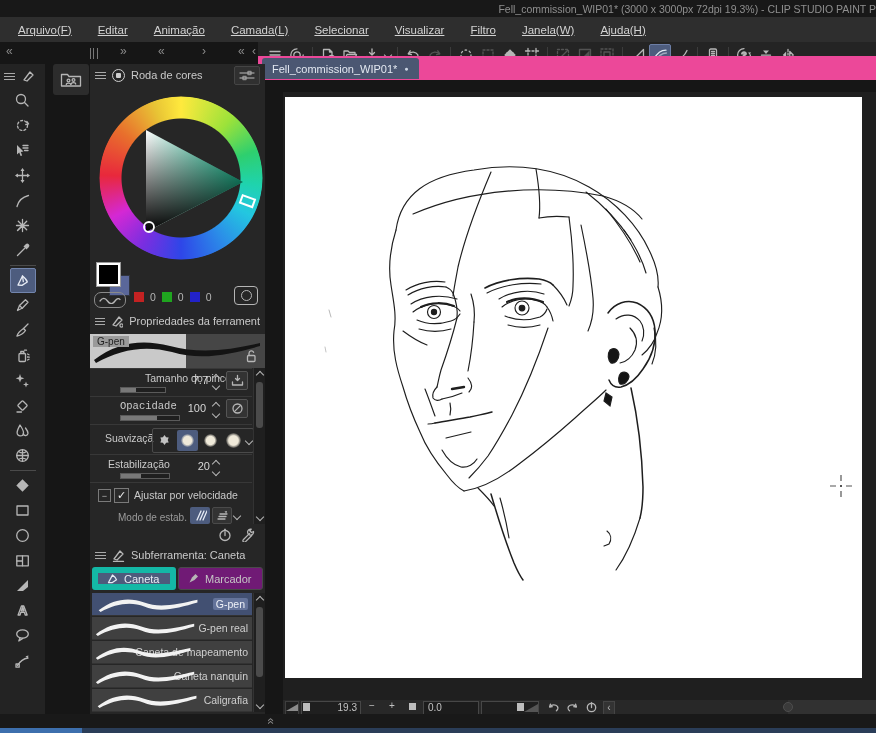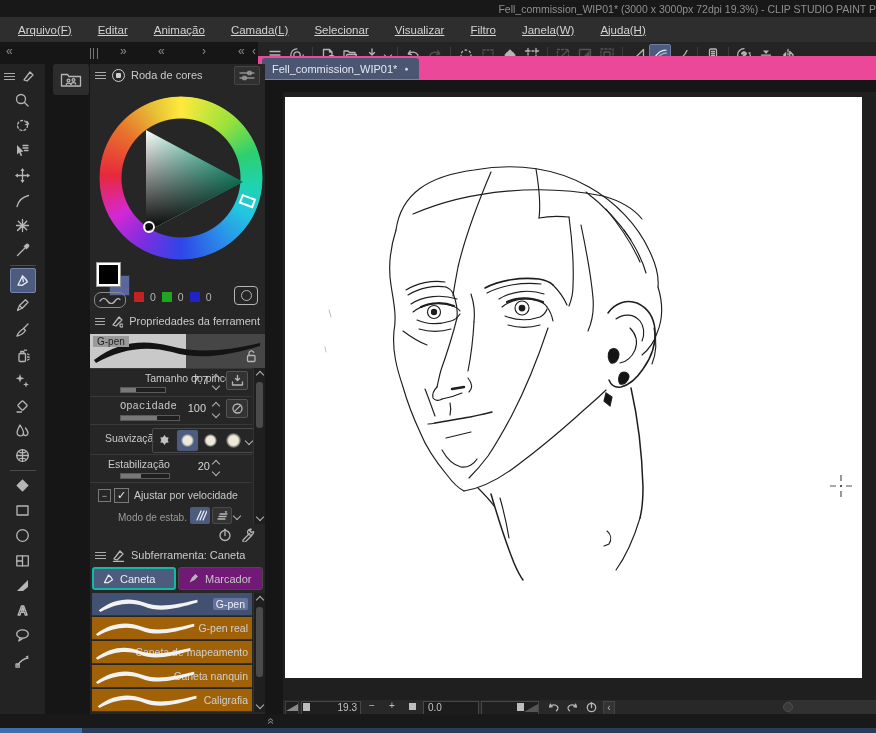--- a/index.html
+++ b/index.html
@@ -72,23 +72,23 @@
   .aabtn{width:21px;height:21px;border-radius:2px;display:flex;align-items:center;justify-content:center;flex:none;}
   .aabtn.sel{background:#4d5c7e;}
   .soft{width:13px;height:13px;border-radius:50%;background:radial-gradient(circle,#efe9d9 0 45%,rgba(239,233,217,0) 75%);}
   .soft.b{width:15px;height:15px;}
   .chk{width:13px;height:13px;background:#2b2b2b;border:1px solid #7a7a7a;display:flex;align-items:center;justify-content:center;font-size:11px;color:#eee;}
   .mbox{width:11px;height:11px;border:1px solid #7a7a7a;display:flex;align-items:center;justify-content:center;font-size:9px;color:#bbb;}
   .vscroll{position:absolute;width:11px;background:#1f1f1f;border-left:1px solid #333;}
   .vthumb{position:absolute;left:2px;width:7px;background:#4b4b4b;border-radius:3px;}
   
   .stab{position:absolute;top:0;height:23px;border-radius:3px;display:flex;align-items:center;gap:5px;padding:0 8px;font-size:11px;box-sizing:border-box;}
-  .stab.sel{background:#4d5b7c;color:#e9edf5;border:2px solid #14b8a6;}
+  .stab.sel{background:#4d5b7c;color:#e9edf5;border:6px solid #14b8a6;}
   .stab.uns{background:#701a75;color:#c6c6c6;border:1px solid #4a4a4a;}
-  .brow{position:absolute;left:2px;width:160px;height:23px;background:#a16207;border-bottom:1px solid #333;
+  .brow{position:absolute;left:2px;width:160px;height:23px;background:#404040;border-bottom:1px solid #333;
     display:flex;align-items:center;justify-content:flex-end;font-size:10.5px;color:#cfcfcf;padding-right:4px;box-sizing:border-box;}
   .brow.sel{background:#425072;color:#eef1f8;}
   .brow .chip{background:#64739a;padding:0 3px;border-radius:2px;}
   .brow svg{position:absolute;left:2px;top:2px;}
   
   .statusbar{left:283px;top:700px;width:593px;height:14px;background:#282828;font-size:10px;color:#c2c2c2;}
   .statusbar .seg2{position:absolute;left:505px;top:0;width:88px;height:14px;background:#313131;}
   .statusbar .knob{position:absolute;left:500px;top:2px;width:10px;height:10px;border-radius:50%;background:#3a3a3a;border:1px solid #4e4e4e;box-sizing:border-box;}
   .sbox{position:absolute;top:1px;height:16px;box-sizing:border-box;}
   .bottomstrip{left:0;top:714px;width:876px;height:15px;background:#191919;}

